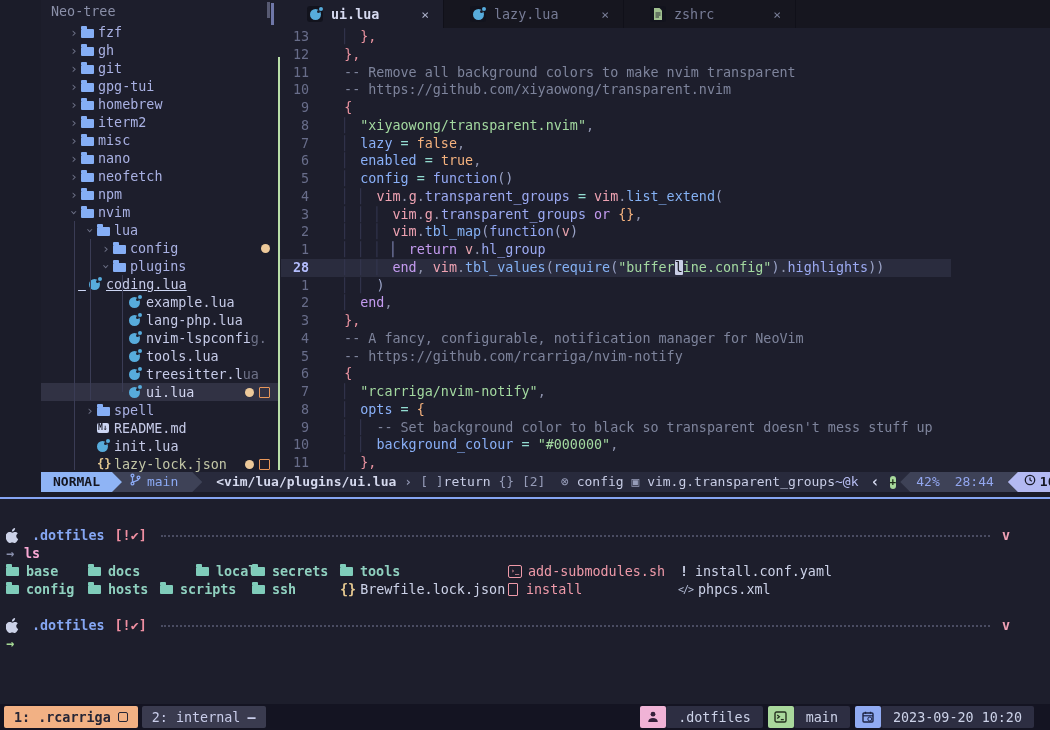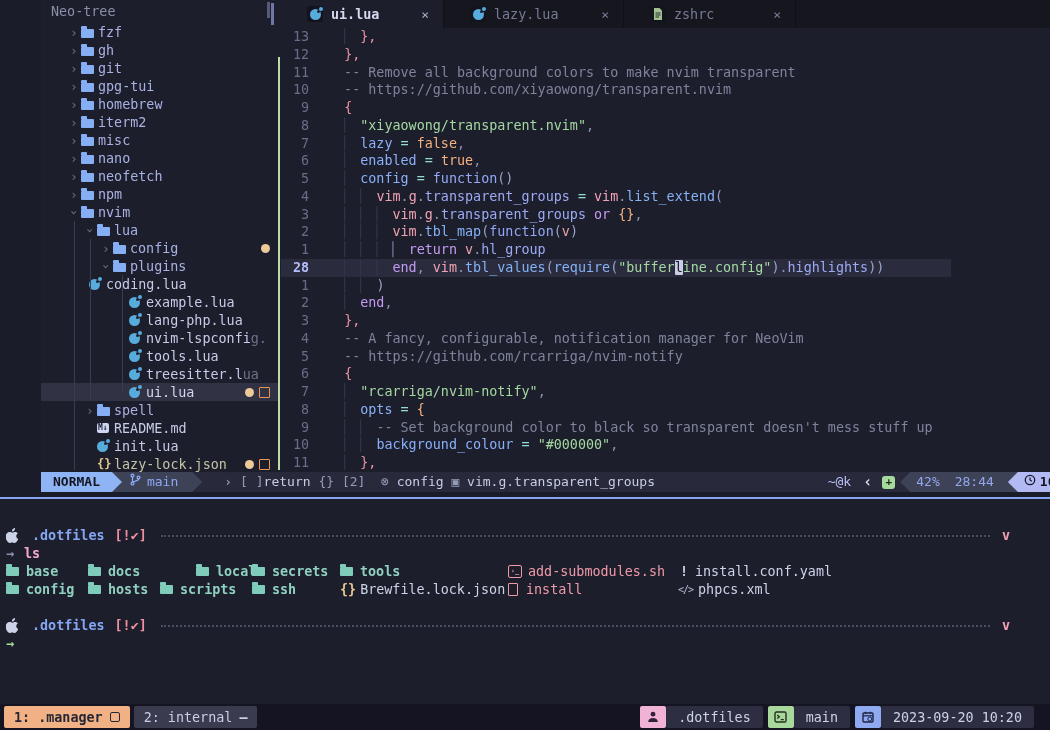--- a/index.html
+++ b/index.html
@@ -124,21 +124,21 @@
           <div class="trow" style="padding-left: 26px;"><span class="exp">›</span><span class="tico"><span class="ico-folder"></span></span><span class="tlabel">homebrew</span></div>
           <div class="trow" style="padding-left: 26px;"><span class="exp">›</span><span class="tico"><span class="ico-folder"></span></span><span class="tlabel">iterm2</span></div>
           <div class="trow" style="padding-left: 26px;"><span class="exp">›</span><span class="tico"><span class="ico-folder"></span></span><span class="tlabel">misc</span></div>
           <div class="trow" style="padding-left: 26px;"><span class="exp">›</span><span class="tico"><span class="ico-folder"></span></span><span class="tlabel">nano</span></div>
           <div class="trow" style="padding-left: 26px;"><span class="exp">›</span><span class="tico"><span class="ico-folder"></span></span><span class="tlabel">neofetch</span></div>
           <div class="trow" style="padding-left: 26px;"><span class="exp">›</span><span class="tico"><span class="ico-folder"></span></span><span class="tlabel">npm</span></div>
           <div class="trow" style="padding-left: 26px;"><span class="exp open">›</span><span class="tico"><span class="ico-folder"></span></span><span class="tlabel">nvim</span></div>
           <div class="trow" style="padding-left: 42px;"><span class="exp open">›</span><span class="tico"><span class="ico-folder"></span></span><span class="tlabel">lua</span></div>
           <div class="trow" style="padding-left: 58px;"><span class="exp">›</span><span class="tico"><span class="ico-folder"></span></span><span class="tlabel">config</span><span class="tbadges"><span class="bdot"></span></span></div>
           <div class="trow" style="padding-left: 58px;"><span class="exp open">›</span><span class="tico"><span class="ico-folder"></span></span><span class="tlabel">plugins</span></div>
-          <div class="trow" style="padding-left: 34px;"><span class="exp"> </span><span class="tico"><span class="ico-lua"></span></span><span class="tlabel file">coding.lua</span></div>
+          <div class="trow" style="padding-left: 34px; text-decoration: underline;"><span class="exp"> </span><span class="tico"><span class="ico-lua"></span></span><span class="tlabel file">coding.lua</span></div>
           <div class="trow" style="padding-left: 74px;"><span class="exp"> </span><span class="tico"><span class="ico-lua"></span></span><span class="tlabel file">example.lua</span></div>
           <div class="trow" style="padding-left: 74px;"><span class="exp"> </span><span class="tico"><span class="ico-lua"></span></span><span class="tlabel file">lang-php.lua</span></div>
           <div class="trow" style="padding-left: 74px;"><span class="exp"> </span><span class="tico"><span class="ico-lua"></span></span><span class="tlabel file">nvim-lspconfi</span><span class="tdim">g.</span></div>
           <div class="trow" style="padding-left: 74px;"><span class="exp"> </span><span class="tico"><span class="ico-lua"></span></span><span class="tlabel file">tools.lua</span></div>
           <div class="trow" style="padding-left: 74px;"><span class="exp"> </span><span class="tico"><span class="ico-lua"></span></span><span class="tlabel file">treesitter.l</span><span class="tdim">ua</span></div>
           <div class="trow sel" style="padding-left: 74px;"><span class="exp"> </span><span class="tico"><span class="ico-lua"></span></span><span class="tlabel file" style="color: rgb(210, 214, 240);">ui.lua</span><span class="tbadges"><span class="bdot"></span><span class="bsq"></span></span></div>
           <div class="trow" style="padding-left: 42px;"><span class="exp">›</span><span class="tico"><span class="ico-folder"></span></span><span class="tlabel">spell</span></div>
           <div class="trow" style="padding-left: 42px;"><span class="exp"> </span><span class="tico"><span class="ico-md">M↓</span></span><span class="tlabel file">README.md</span></div>
           <div class="trow" style="padding-left: 42px;"><span class="exp"> </span><span class="tico"><span class="ico-lua"></span></span><span class="tlabel file">init.lua</span></div>
           <div class="trow" style="padding-left: 42px;"><span class="exp"> </span><span class="tico"><span class="ico-json">{}</span></span><span class="tlabel file" style="color: rgb(194, 198, 166);">lazy-lock.json</span><span class="tbadges"><span class="bdot"></span><span class="bsq"></span></span></div>
@@ -214,20 +214,21 @@
               <g fill="none" stroke="#8caaf5" stroke-width="1.3">
                 <circle cx="2.5" cy="2.5" r="1.4"></circle>
                 <circle cx="2.5" cy="10.5" r="1.4"></circle>
                 <circle cx="8.5" cy="4.5" r="1.4"></circle>
                 <path d="M2.5 4v5M8.5 6c0 2.5-6 2-6 3.5"></path>
               </g>
             </svg></span>
         <span>main</span>
       </div>
       <div class="sl-c">
+        <span class="sl-path">&lt;vim/lua/plugins/ui.lua</span>
         <span class="sl-chev">›</span>
         <span id="navic"><span class="nav-ic">[ ]</span><span class="nav-tx">return</span><span class="nav-tx"> </span><span class="nav-ic">{}</span><span class="nav-tx"> </span><span class="nav-ic">[2]</span><span class="nav-tx">  </span><span class="nav-ic">⊗</span><span class="nav-tx"> config </span><span class="nav-ic">▣</span><span class="nav-tx"> vim.g.transparent_groups</span></span>
         <span class="sl-spacer"></span>
         <span class="sl-cmd">~@k</span>
         <span class="sl-lchev">‹</span>
         <span class="diff-badge">+</span>
         
       </div>
       <div class="sl-d">
         <span>42%</span>
@@ -266,21 +267,21 @@
       <span class="lsent" style="left: 678px; top: 81px;"><span class="ico-code">&lt;/&gt;</span><span class="ls-white">phpcs.xml</span></span>
       <div class="sline" style="top: 117px;"><span class="p-apple"><svg width="13" height="15" viewBox="0 0 13 15">
             <path d="M9.1 0c.1.9-.3 1.8-.8 2.4-.6.7-1.5 1.2-2.4 1.1-.1-.9.4-1.8.9-2.4C7.4.4 8.4 0 9.1 0zM12.2 11c-.3.8-.5 1.1-.9 1.8-.6 1-1.5 2.2-2.6 2.2-1 0-1.2-.6-2.5-.6s-1.6.6-2.5.6c-1.1 0-1.9-1.1-2.6-2C-.7 10.4-.9 7.1.8 5.4c.8-.8 1.9-1.3 3-1.3 1.1 0 1.8.6 2.7.6.9 0 1.4-.6 2.7-.6.9 0 1.9.5 2.6 1.3-2.3 1.3-1.9 4.4.4 5.6z" fill="#ccd2e8"></path>
           </svg></span><span class="p-dir">.dotfiles</span><span class="p-git">[!✔]</span><span class="p-dots"></span><span class="p-tail">v</span></div>
       <div class="sline" style="top: 135px;"><span class="arrow2">→</span></div>
     </section>
 
   <footer class="tmux">
     <div id="twins" style="display:flex;align-items:center">
         <div class="twin" style="background: rgb(242, 177, 132); color: rgb(38, 38, 54); font-weight: bold;">
-          <span>1: .manager</span>
+          <span>1: .rcarriga</span>
           <span class="flagbox"></span>
         </div>
         <div class="twin" style="background: rgb(58, 59, 79); color: rgb(201, 205, 234); font-weight: normal;">
           <span>2: internal</span>
           <span class="flagdash">–</span>
         </div>
       </div>
     <div class="tmux-right">
       <div class="tbadge" style="background:#f0b3d6">
           <svg width="12" height="12" viewBox="0 0 12 12">

